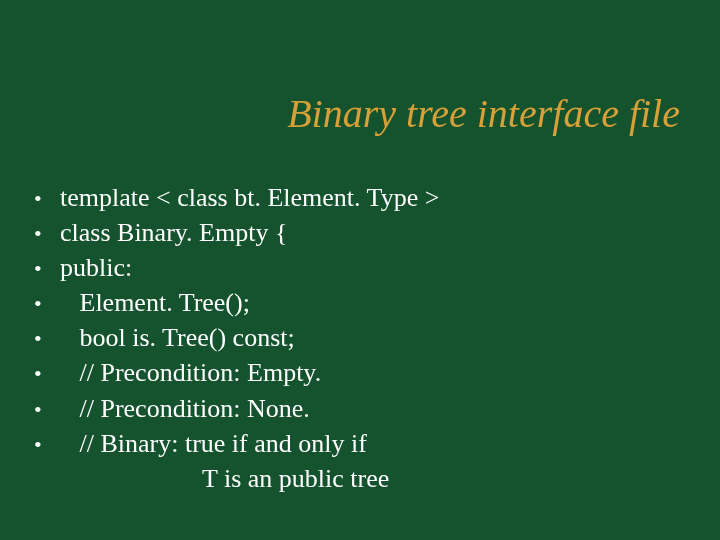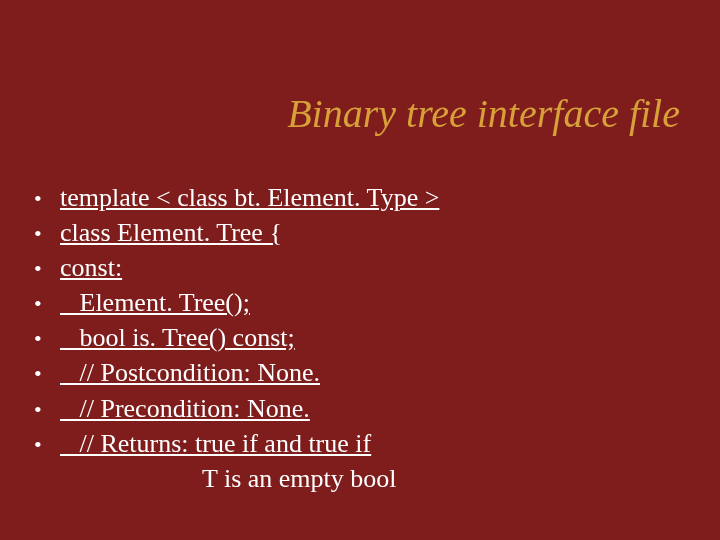--- a/index.html
+++ b/index.html
@@ -6,21 +6,21 @@
     margin: 0;
     padding: 0;
     width: 720px;
     height: 540px;
     background: #000;
     overflow: hidden;
   }
   .slide {
     width: 720px;
     height: 540px;
-    background: #7f1d1d;
+    background: #14532d;
     position: relative;
     font-family: "Times New Roman", Times, serif;
   }
   .title {
     color: #d8a038;
     font-style: italic;
     font-size: 40px;
     position: absolute;
     top: 90px;
     right: 40px;
@@ -43,60 +43,59 @@
   .bullet {
     width: 26px;
     flex: 0 0 26px;
     text-align: left;
     font-size: 22px;
     color: #fff;
   }
   .txt {
     flex: 1 1 auto;
     white-space: pre;
-    text-decoration: underline;
   }
   .cont {
     padding-left: 168px;
     white-space: pre;
   }
 </style>
 </head>
 <body>
 
 <div class="slide">
   <div class="title">Binary tree interface file</div>
   <div class="body">
     <div class="row">
       <span class="bullet">•</span>
       <span class="txt">template &lt; class bt. Element. Type &gt;</span>
     </div>
     <div class="row">
       <span class="bullet">•</span>
-      <span class="txt">class Element. Tree {</span>
+      <span class="txt">class Binary. Empty {</span>
     </div>
     <div class="row">
       <span class="bullet">•</span>
-      <span class="txt">const:</span>
+      <span class="txt">public:</span>
     </div>
     <div class="row">
       <span class="bullet">•</span>
       <span class="txt">   Element. Tree();</span>
     </div>
     <div class="row">
       <span class="bullet">•</span>
       <span class="txt">   bool is. Tree() const;</span>
     </div>
     <div class="row">
       <span class="bullet">•</span>
-      <span class="txt">   // Postcondition: None.</span>
+      <span class="txt">   // Precondition: Empty.</span>
     </div>
     <div class="row">
       <span class="bullet">•</span>
       <span class="txt">   // Precondition: None.</span>
     </div>
     <div class="row">
       <span class="bullet">•</span>
-      <span class="txt">   // Returns: true if and true if</span>
+      <span class="txt">   // Binary: true if and only if</span>
     </div>
-    <div class="cont">T is an empty bool</div>
+    <div class="cont">T is an public tree</div>
   </div>
 </div>
 
 </body></html>

